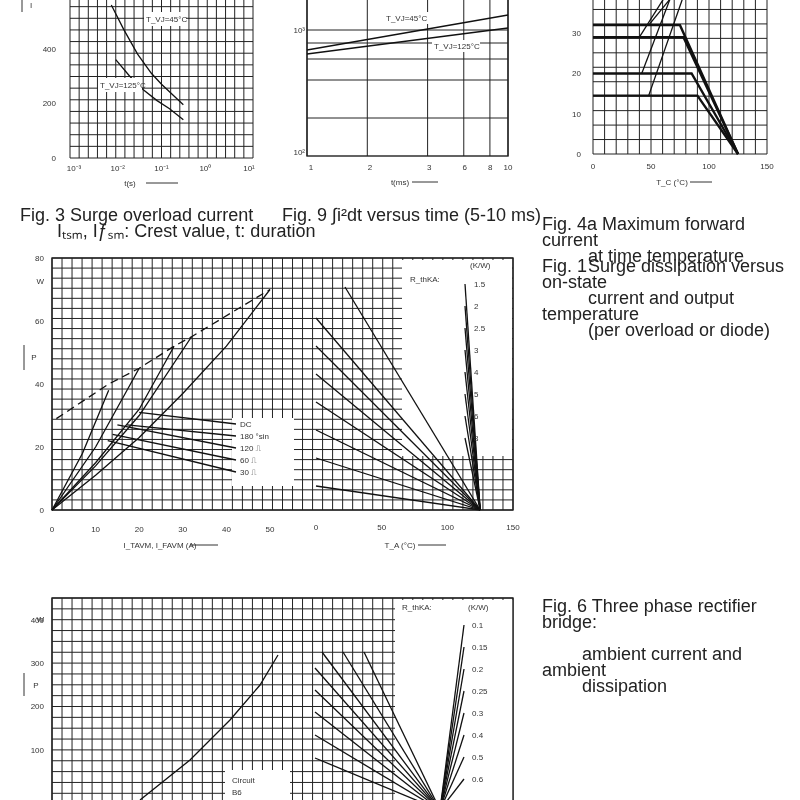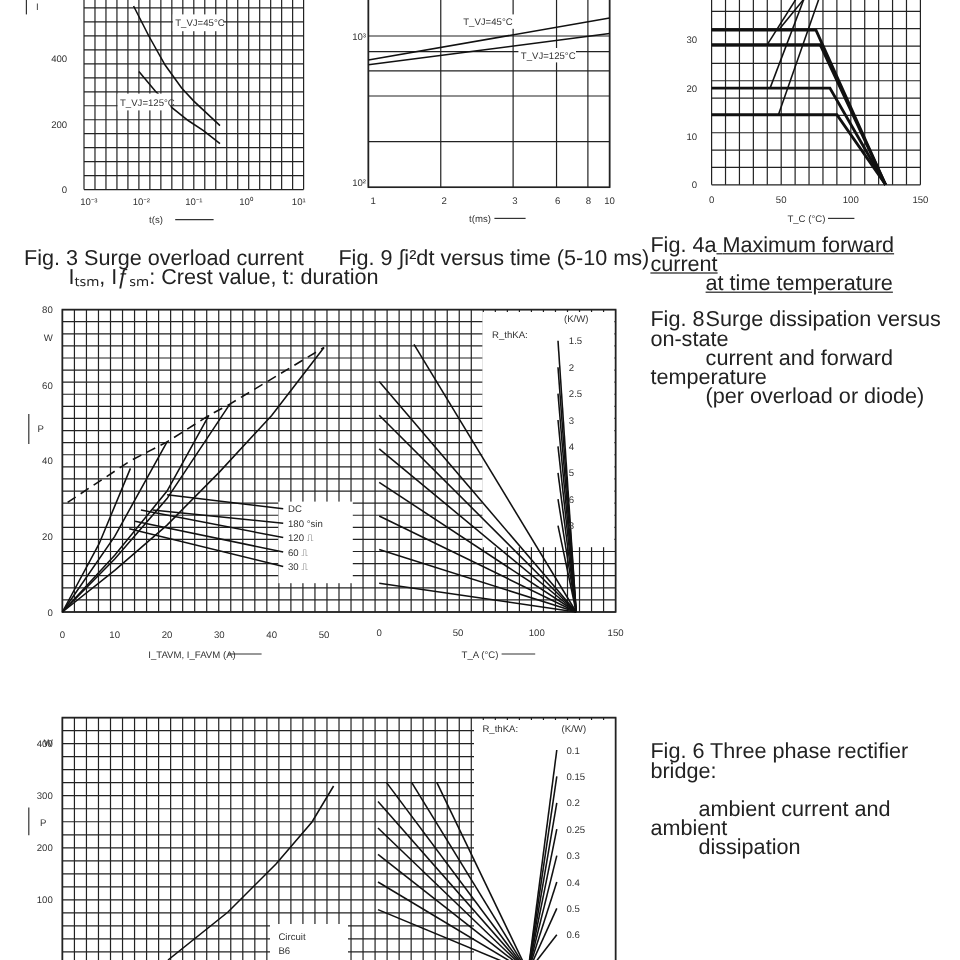--- a/index.html
+++ b/index.html
@@ -417,29 +417,29 @@
 
 <div class="cap" style="left:20px;top:207px;">
   <span class="num">Fig. 3</span>
   <span>Surge overload current</span><br>
   <span style="padding-left:37px">Iₜₛₘ, Iƒₛₘ: Crest value, t: duration</span>
 </div>
 <div class="cap" style="left:282px;top:207px;">
   <span class="num">Fig. 9</span>
   <span>∫i²dt versus time (5-10 ms)</span>
 </div>
-<div class="cap" style="left:542px;top:196px;text-decoration:underline;">
+<div class="cap" style="left:542px;top:216px;">
   <span class="num">Fig. 4a</span>
   <span>Maximum forward current</span><br>
   <span style="padding-left:46px">at time temperature</span>
 </div>
 <div class="cap" style="left:542px;top:258px;">
-  <span class="num" style="width:46px">Fig. 8</span><span>Surge dissipation versus on-state</span><br>
-  <span style="padding-left:46px">current and forward temperature</span><br>
+  <span class="num" style="width:46px">Fig. 1</span><span>Surge dissipation versus on-state</span><br>
+  <span style="padding-left:46px">current and output temperature</span><br>
   <span style="padding-left:46px">(per overload or diode)</span>
 </div>
-<div class="cap" style="left:542px;top:618px;">
+<div class="cap" style="left:542px;top:598px;">
   <span class="num">Fig. 6</span>
   <span>Three phase rectifier bridge:</span><br>
   <br>
   <span style="padding-left:40px">ambient current and ambient</span><br>
   <span style="padding-left:40px">dissipation</span>
 </div>
 
 </body></html>

